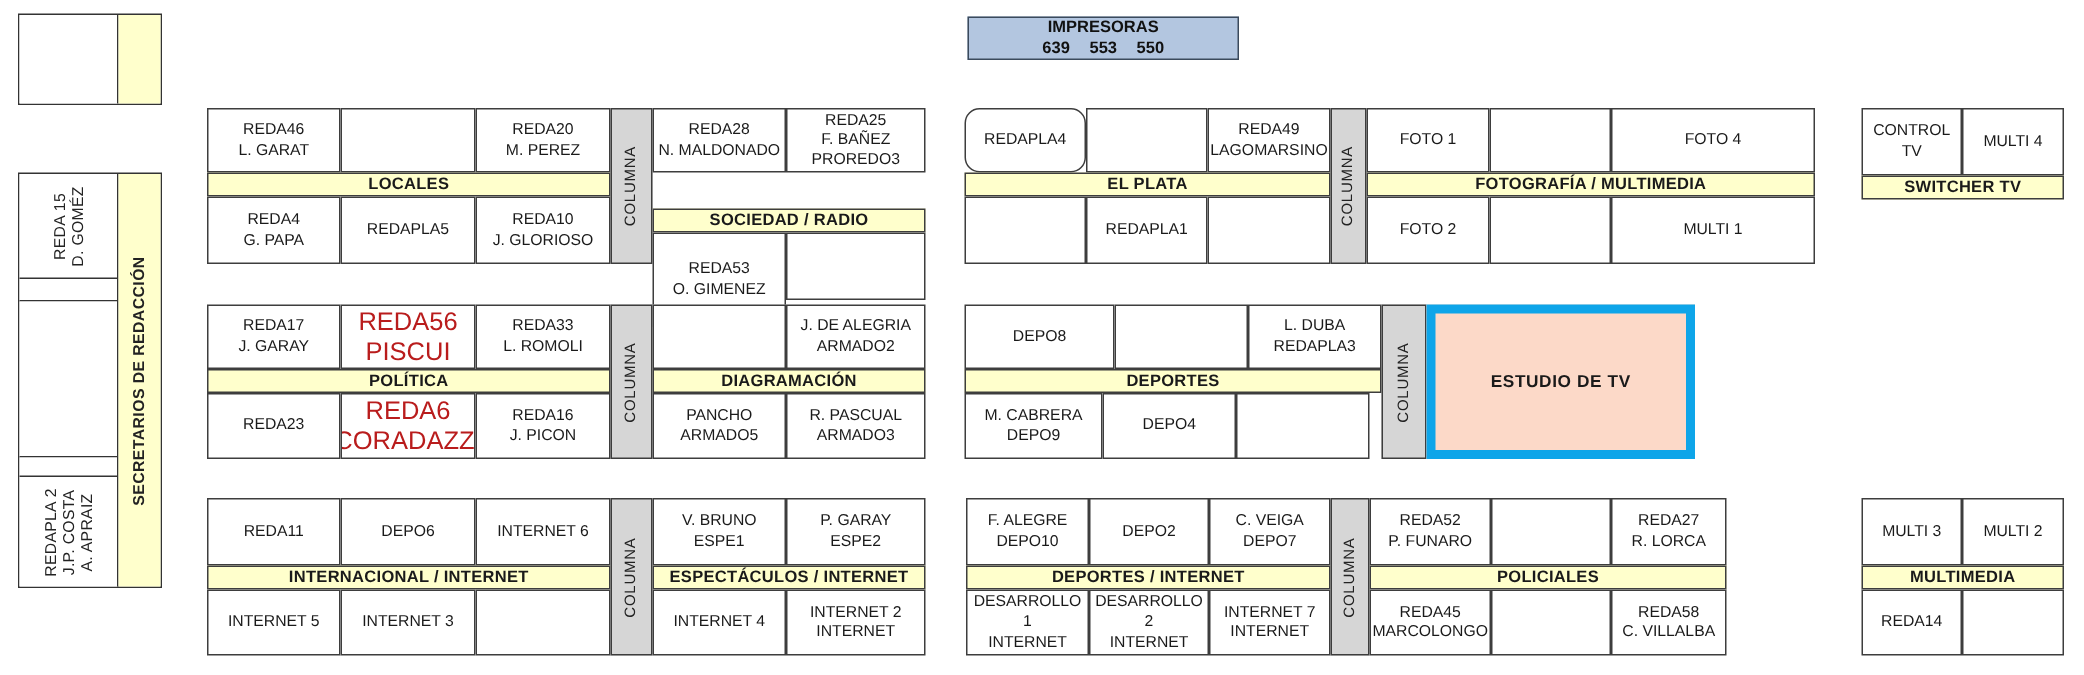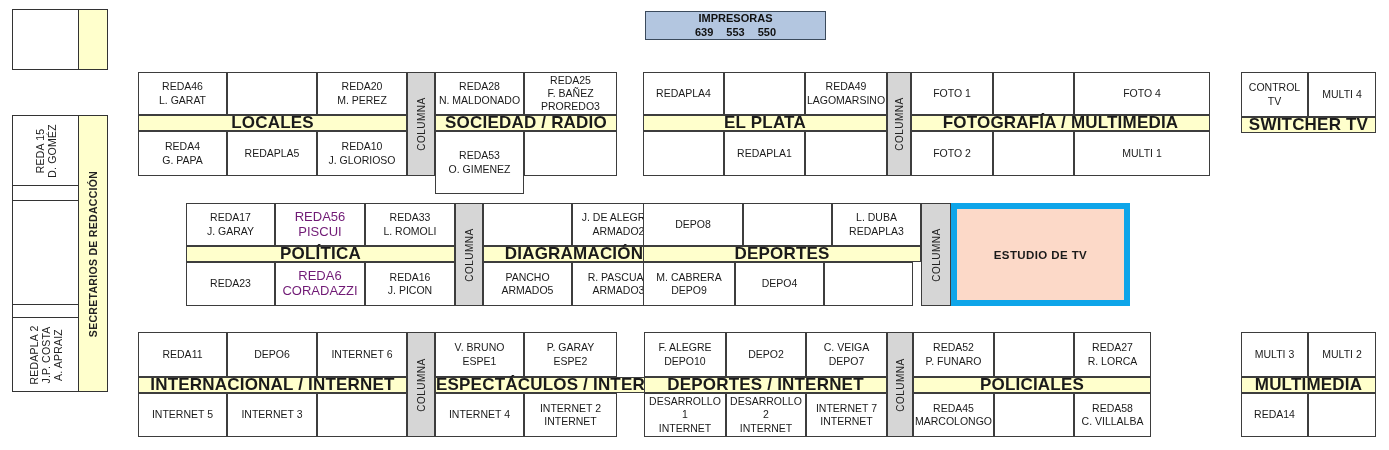--- a/index.html
+++ b/index.html
@@ -6,24 +6,24 @@
   #page{position:relative;width:1389px;height:450px;background:#ffffff;overflow:hidden;
         font-family:"Liberation Sans",sans-serif;color:#1a1a1a;}
 
   
   .cluster{position:absolute;display:flex;align-items:stretch;}
   .tsection{display:flex;flex-direction:column;}
   .trow{display:flex;}
   .cell{box-sizing:border-box;border:1px solid #3d3d3d;background:#fff;
         display:flex;align-items:center;justify-content:center;text-align:center;
         white-space:pre-line;font-size:10.5px;line-height:1.25;overflow:hidden;}
-  .cell.big{font-size:13px;line-height:1.15;color:#701a75;}
+  .cell.big{font-size:17px;line-height:1.15;color:#b91c1c;}
   .sec-header{box-sizing:border-box;border:1px solid #3d3d3d;background:#FFFFCC;
         display:flex;align-items:center;justify-content:center;
-        font-weight:bold;font-size:17px;letter-spacing:0.2px;}
+        font-weight:bold;font-size:11px;letter-spacing:0.2px;}
   .columna{box-sizing:border-box;border:1px solid #3d3d3d;background:#D6D6D6;position:relative;}
   .room{box-sizing:border-box;border:6px solid #0ea5e9;position:relative;
         display:flex;align-items:center;justify-content:center;}
   .room-label{font-weight:bold;font-size:11.5px;letter-spacing:0.4px;}
   .vtext{position:absolute;left:50%;top:50%;
         transform:translate(-50%,-50%) rotate(-90deg);
         text-align:center;white-space:pre-line;font-size:10px;letter-spacing:0.5px;color:#222;}
 
   
   .legend{position:absolute;left:12px;top:9px;width:96px;height:61px;
@@ -107,32 +107,32 @@
           <div class="vtext" style="width: 104px;">COLUMNA</div>
         </div>
         <div class="tsection">
           <div class="trow">
             <div class="cell" style="width: 89px; height: 43px;">REDA28
 N. MALDONADO</div>
             <div class="cell" style="width: 93px; height: 43px;">REDA25
 F. BAÑEZ
 PROREDO3</div>
           </div>
-          <div class="sec-header" style="height: 16px;">SOCIEDAD / RADIO</div>
+          <div class="sec-header" style="height: 16px; margin-top: 24px;">SOCIEDAD / RADIO</div>
           <div class="trow">
             <div class="cell" style="width: 89px; height: 63px;">REDA53
 O. GIMENEZ</div>
             <div class="cell" style="width: 93px; height: 45px;"></div>
           </div>
         </div>
       </div>
       <div class="cluster" style="left: 643px; top: 72px;">
         <div class="tsection">
           <div class="trow">
-            <div class="cell" style="width: 81px; height: 43px;">REDAPLA4</div>
+            <div class="cell" style="width: 81px; height: 43px; border-radius: 10px;">REDAPLA4</div>
             <div class="cell" style="width: 81px; height: 43px;"></div>
             <div class="cell" style="width: 82px; height: 43px;">REDA49
 LAGOMARSINO</div>
           </div>
           <div class="sec-header" style="height: 16px;">EL PLATA</div>
           <div class="trow">
             <div class="cell" style="width: 81px; height: 45px;"></div>
             <div class="cell" style="width: 81px; height: 45px;">REDAPLA1</div>
             <div class="cell" style="width: 82px; height: 45px;"></div>
           </div>
@@ -156,21 +156,21 @@
       </div>
       <div class="cluster" style="left: 1241px; top: 72px;">
         <div class="tsection">
           <div class="trow">
             <div class="cell" style="width: 67px; height: 45px;">CONTROL TV</div>
             <div class="cell" style="width: 68px; height: 45px;">MULTI 4</div>
           </div>
           <div class="sec-header" style="height: 16px;">SWITCHER TV</div>
         </div>
       </div>
-      <div class="cluster" style="left: 138px; top: 203px; margin-left: 48px;">
+      <div class="cluster" style="left: 138px; top: 203px;">
         <div class="tsection">
           <div class="trow">
             <div class="cell" style="width: 89px; height: 43px;">REDA17
 J. GARAY</div>
             <div class="cell big" style="width: 90px; height: 43px;">REDA56
 PISCUI</div>
             <div class="cell" style="width: 90px; height: 43px;">REDA33
 L. ROMOLI</div>
           </div>
           <div class="sec-header" style="height: 16px;">POLÍTICA</div>

